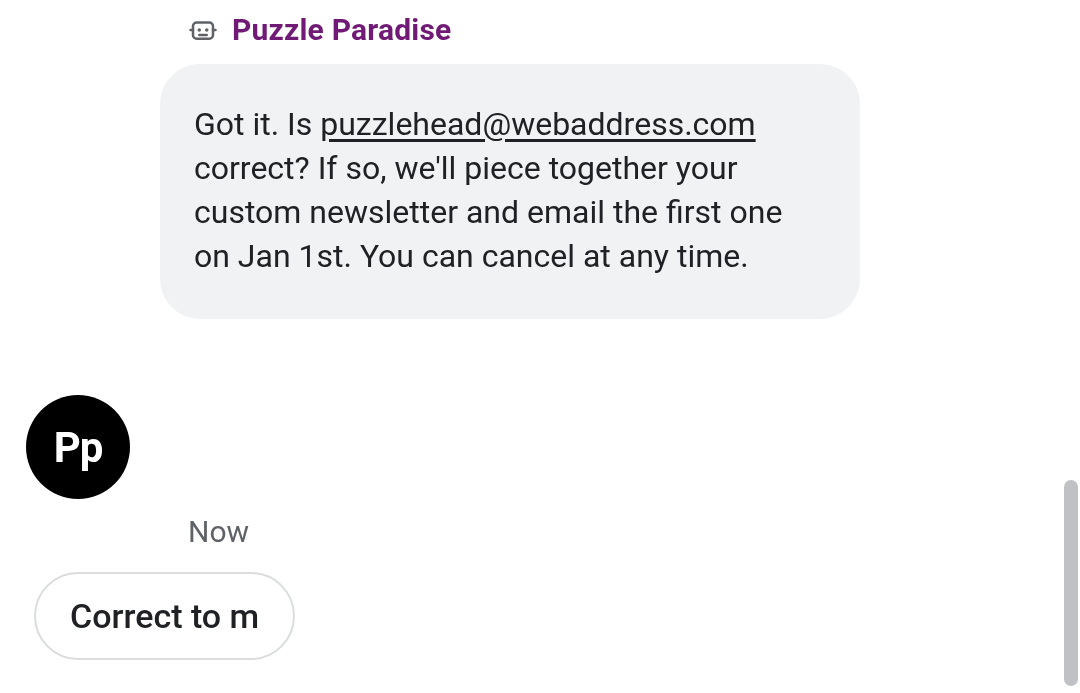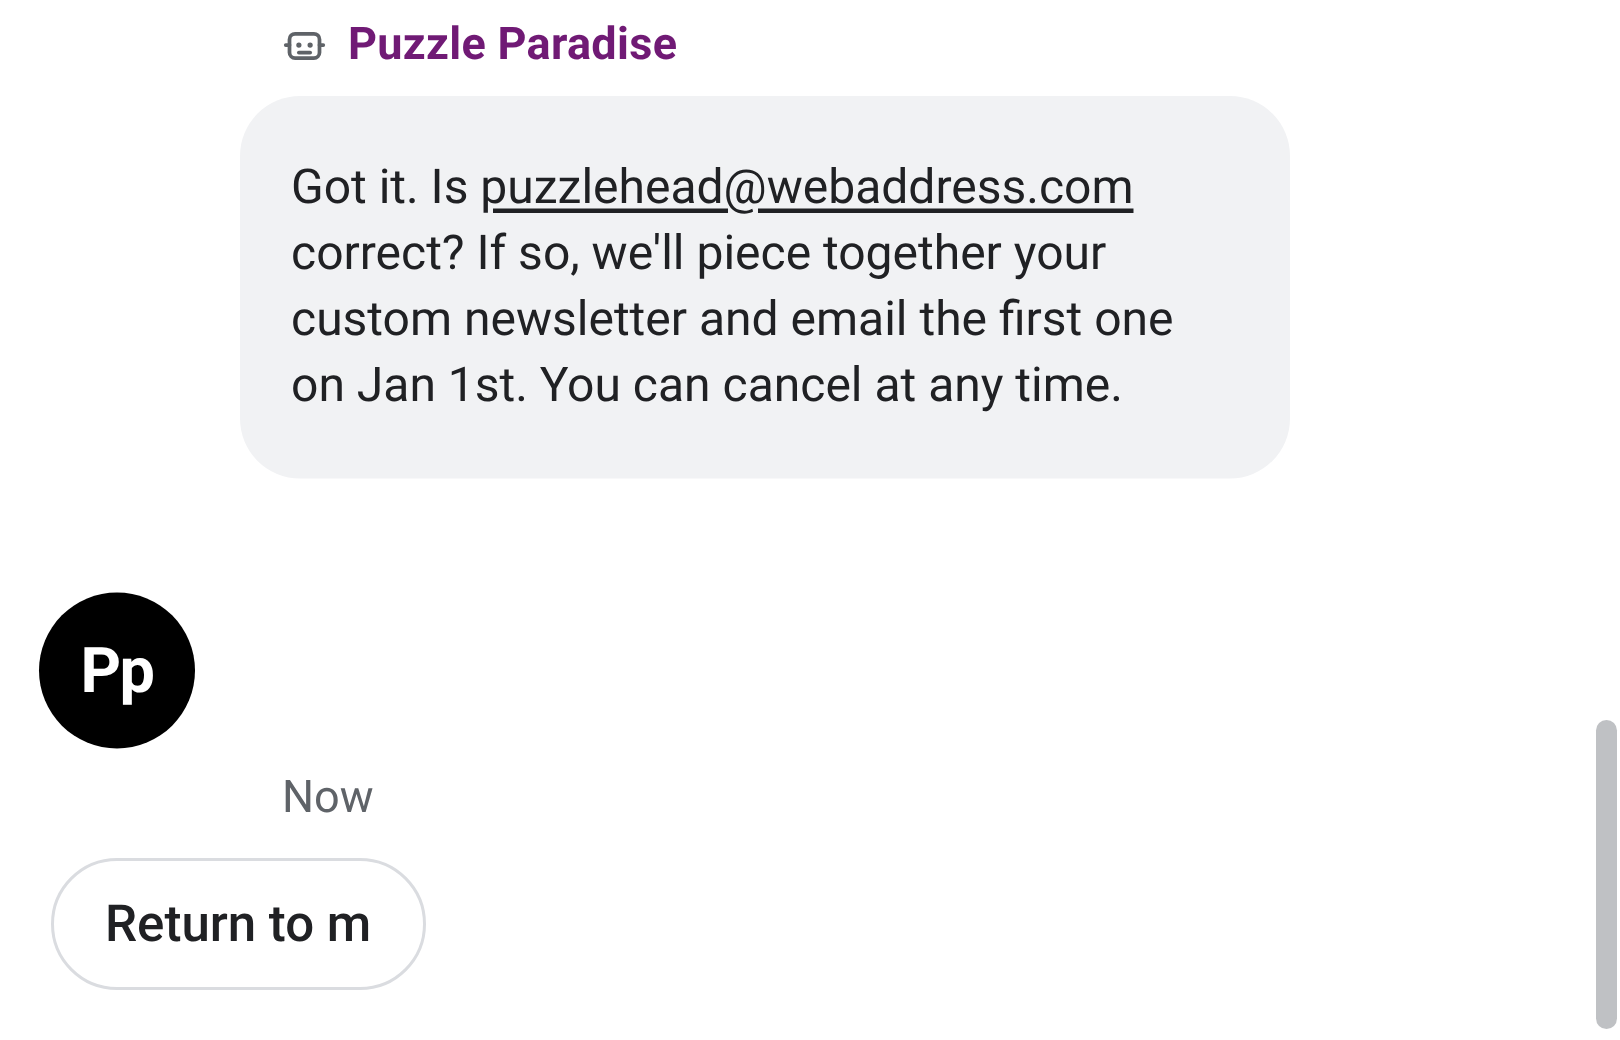--- a/index.html
+++ b/index.html
@@ -141,16 +141,16 @@
 
 <div class="bubble">
   <div class="bubble-text">
     <span>Got it. Is </span><span class="email-link">puzzlehead@webaddress.com</span><span> correct? If so, we'll piece together your custom newsletter and email the first one on Jan 1st. You can cancel at any time.</span>
   </div>
 </div>
 
 <div class="timestamp">Now</div>
 
 <div class="chips-row">
-  <div class="chip">Return to m</div>
+  <div class="chip">Correct to m</div>
 </div>
 
 <div class="scrollbar"></div>
 
 </body></html>

